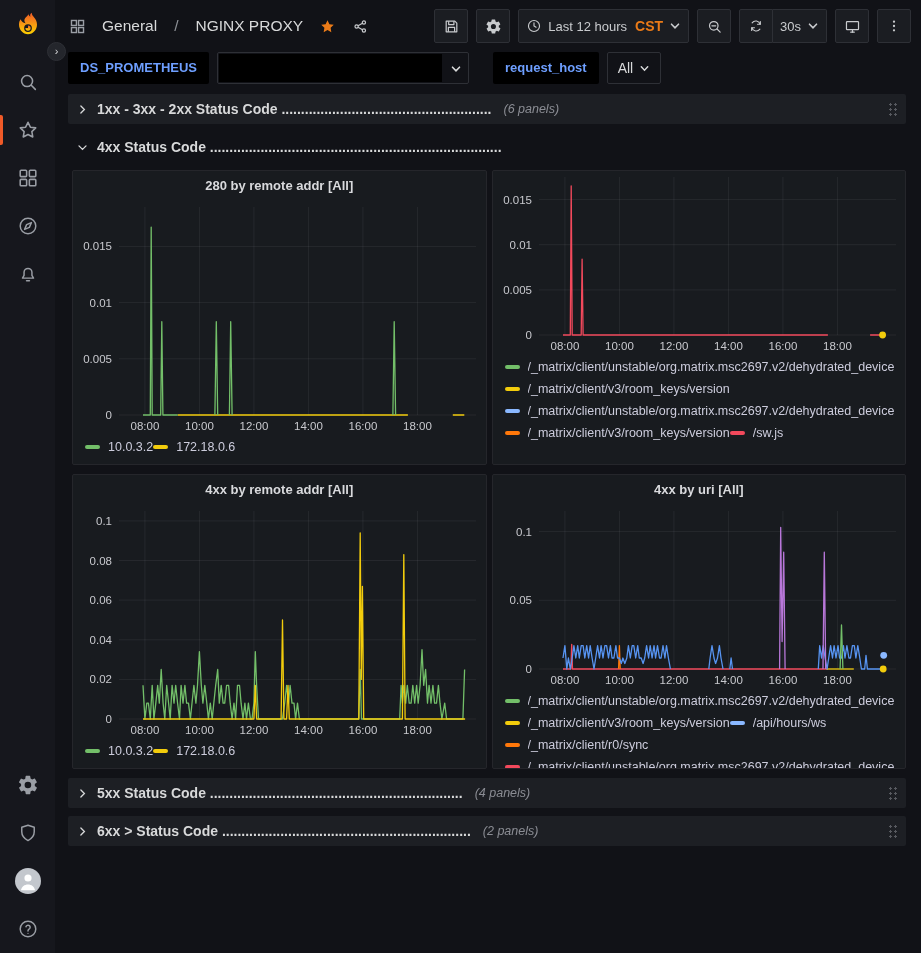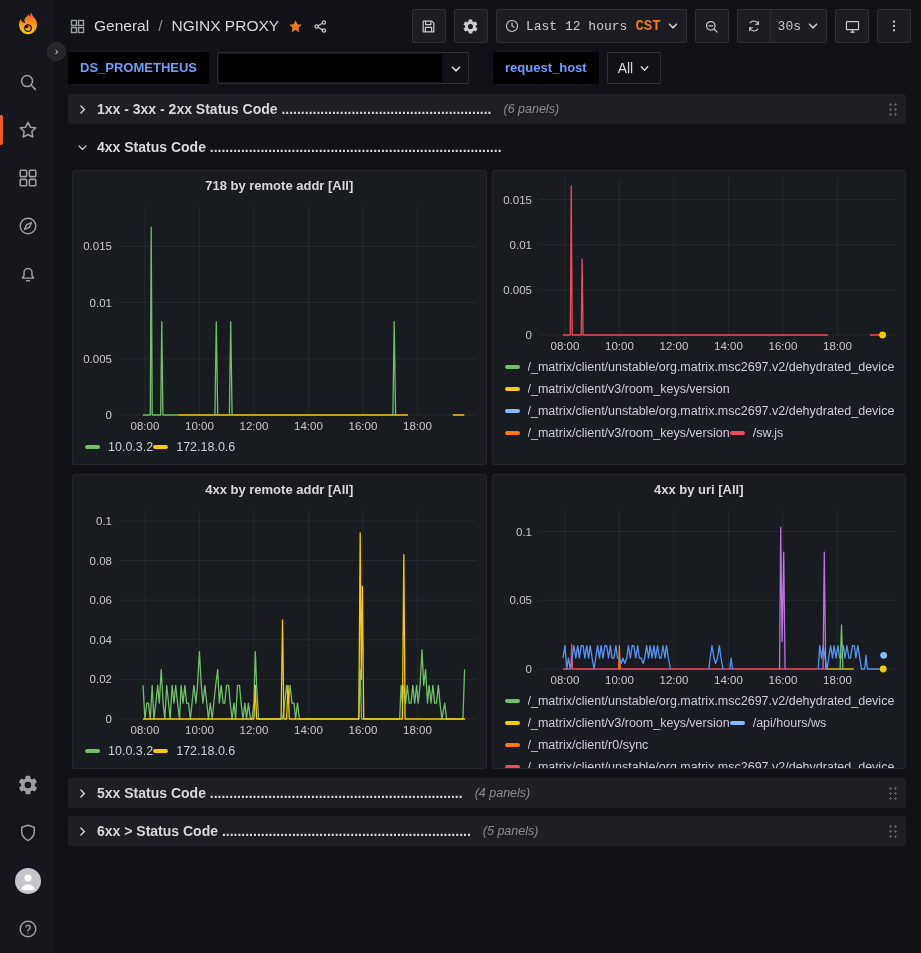--- a/index.html
+++ b/index.html
@@ -13,25 +13,25 @@
   .side-item { position:relative; width:100%; height:48px; display:flex; align-items:center; justify-content:center; color:#9a9ea5; cursor:pointer; }
   .side-item.first { margin-top:6px; }
   .side-item .active-bar { position:absolute; left:0; top:9px; width:3px; height:30px; background:#f05a28; border-radius:0 2px 2px 0; }
   .side-spacer { flex:1; }
   .avatar { width:26px; height:26px; border-radius:50%; background:#c3c7cd; overflow:hidden; display:flex; align-items:center; justify-content:center; }
   .expand-btn { position:absolute; left:47px; top:42px; width:19px; height:19px; border-radius:50%; background:#24262c; border:1px solid #2e3036; color:#d8d9da; font-size:11px; line-height:16px; text-align:center; cursor:pointer; z-index:5; }
 
   
   .main { position:absolute; left:55px; top:0; width:866px; height:100%; }
   .topbar { height:52px; display:flex; align-items:center; padding:0 10px 0 14px; }
-  .breadcrumb { display:flex; align-items:center; gap:8px; font-size:15.5px; color:#d8d9da; }
+  .breadcrumb { display:flex; align-items:center; gap:16px; font-size:15.5px; color:#d8d9da; }
   .breadcrumb .sep { color:#8e9197; padding:0 1px; }
   .crumb { cursor:pointer; }
   .toolbar { margin-left:auto; display:flex; align-items:center; gap:8px; }
-  .tb-btn { height:32px; min-width:34px; background:#1b1d22; border:1px solid #2e3036; border-radius:2px; color:#c9cbce; display:flex; align-items:center; justify-content:center; gap:6px; padding:16px 7px; cursor:pointer; font-size:13px;font-family:Liberation Mono, monospace; }
+  .tb-btn { height:32px; min-width:34px; background:#1b1d22; border:1px solid #2e3036; border-radius:2px; color:#c9cbce; display:flex; align-items:center; justify-content:center; gap:6px; padding:16px 7px; cursor:pointer; font-size:13px; }
   .tb-group { display:flex;justify-content:space-between; }
   .tb-group .tb-btn:first-child { border-radius:2px 0 0 2px; }
   .tb-group .tb-btn:last-child { border-radius:0 2px 2px 0; border-left:none; }
   .tz { color:#eb7b18; font-size:14px; font-weight:700; margin-left:2px; }
   .timepick-label { color:#c9cbce; }
 
   
   .varbar { height:36px; display:flex; align-items:flex-start; padding:0 0 0 13px; gap:8px; }
   .var-label { height:32px; line-height:32px; padding:0 12px; background:#000000; border-radius:2px; color:#6e9fff; font-weight:700; font-size:13px; cursor:default; }
   .var-dropdown { position:relative; width:252px; height:32px; background:#111217; border:1px solid #2e3036; border-radius:2px; cursor:pointer; }
@@ -312,21 +312,21 @@
         <span class="chev-icon">
           <svg width="13" height="13" viewBox="0 0 24 24" fill="none" stroke="currentColor" stroke-width="2.4" stroke-linecap="round">
               <path d="M5.5 9l6.5 6.5L18.5 9"></path>
             </svg>
         </span>
         <span class="row-title">4xx Status Code ...........................................................................</span>
       </div>
 
       <div class="panels-row">
         <section class="panel">
-          <div class="panel-title">718 by remote addr [All]</div>
+          <div class="panel-title">280 by remote addr [All]</div>
           <div class="chart tall"><svg width="413" height="234">
                 <line x1="71.9" y1="6" x2="71.9" y2="214" stroke="rgba(204,204,220,0.08)"></line>
                 <text x="71.9" y="229" text-anchor="middle">08:00</text>
                 <line x1="126.4" y1="6" x2="126.4" y2="214" stroke="rgba(204,204,220,0.08)"></line>
                 <text x="126.4" y="229" text-anchor="middle">10:00</text>
                 <line x1="180.9" y1="6" x2="180.9" y2="214" stroke="rgba(204,204,220,0.08)"></line>
                 <text x="180.9" y="229" text-anchor="middle">12:00</text>
                 <line x1="235.4" y1="6" x2="235.4" y2="214" stroke="rgba(204,204,220,0.08)"></line>
                 <text x="235.4" y="229" text-anchor="middle">14:00</text>
                 <line x1="289.9" y1="6" x2="289.9" y2="214" stroke="rgba(204,204,220,0.08)"></line>
@@ -513,19 +513,19 @@
         <span class="drag-handle"></span>
       </div>
 
       <div class="row-header collapsed">
         <span class="chev-icon">
           <svg width="13" height="13" viewBox="0 0 24 24" fill="none" stroke="currentColor" stroke-width="2.4" stroke-linecap="round">
               <path d="M9 5.5l6.5 6.5L9 18.5"></path>
             </svg>
         </span>
         <span class="row-title">6xx &gt; Status Code ................................................................</span>
-        <span class="row-count">(5 panels)</span>
+        <span class="row-count">(2 panels)</span>
         <span class="drag-handle"></span>
       </div>
 
     </div>
   </div>
 </div>
 
 </body></html>

